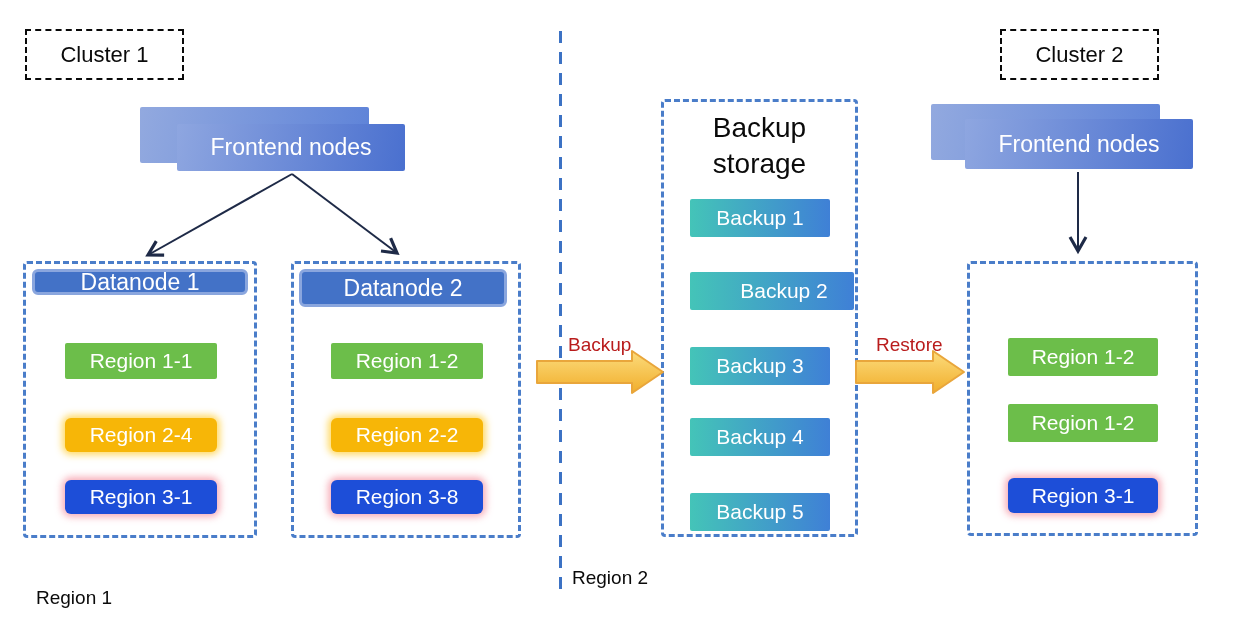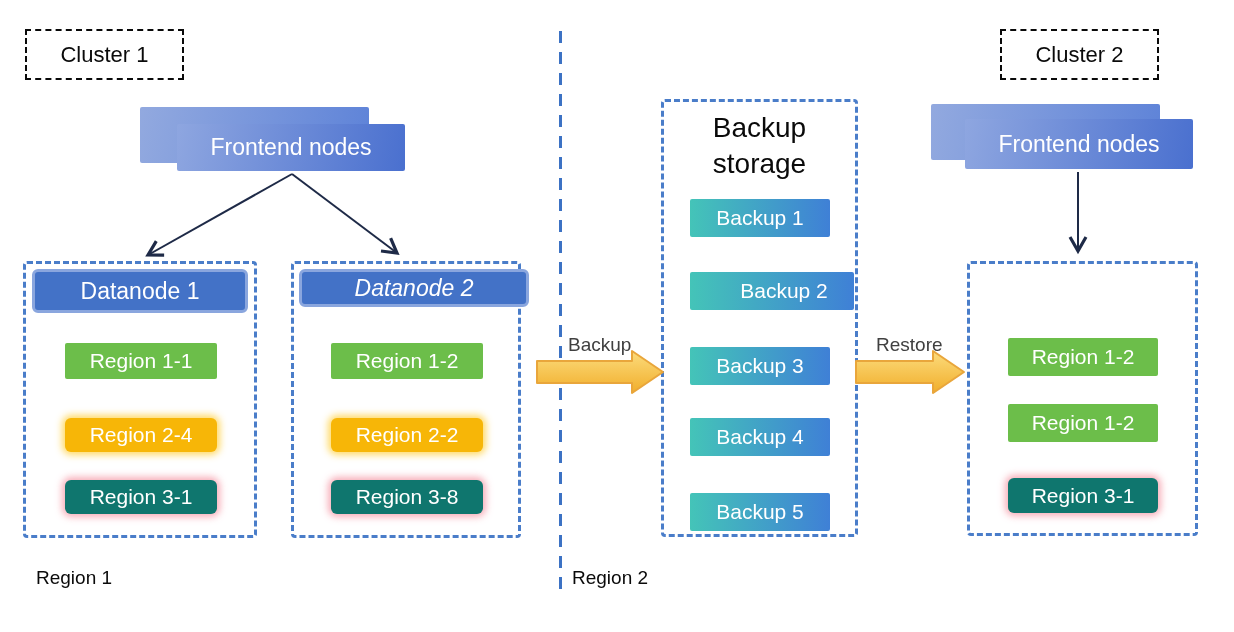--- a/index.html
+++ b/index.html
@@ -43,39 +43,39 @@
     color:#ffffff;font-size:23px;
     box-sizing:border-box;
   }
   .region-box{
     position:absolute;
     display:flex;align-items:center;justify-content:center;
     color:#ffffff;font-size:21px;
   }
   .region-green{background:#6cbe4a;border-radius:2px;}
   .region-yellow{background:#f7b607;border-radius:6px;box-shadow:0 0 7px 3px rgba(255,211,77,0.85);}
-  .region-red{background:#0f766e;border-radius:6px;box-shadow:0 0 7px 3px rgba(245,154,168,0.8);}
+  .region-red{background:#1d4ed8;border-radius:6px;box-shadow:0 0 7px 3px rgba(245,154,168,0.8);}
   
   .bs-title{
     position:absolute;top:8px;left:0;width:100%;
     text-align:center;font-size:28px;line-height:1.3;color:#0a0a0a;
   }
   .backup-box{
     position:absolute;
     background:linear-gradient(90deg,#44c4b8 0%,#3f80d6 100%);
     border-radius:2px;
     display:flex;align-items:center;justify-content:center;
     color:#ffffff;font-size:21px;
   }
   
   #divider{
     left:559px;top:31px;width:3px;height:567px;
     background:repeating-linear-gradient(180deg,#3c72c4 0px,#3c72c4 12px,transparent 12px,transparent 21px);
   }
-  .flow-label{font-size:19px;color:#404040;}
+  .flow-label{font-size:19px;color:#b91c1c;}
   .footer-label{font-size:19px;color:#0a0a0a;}
   svg.overlay{position:absolute;left:0;top:0;pointer-events:none;}
 </style>
 </head>
 <body>
 
 <div id="canvas">
 
   <div id="divider" class="abs"></div>
 
@@ -91,36 +91,36 @@
   <div class="abs fe-front" style="left:177px;top:124px;width:228px;height:47px;">
     <span>Frontend nodes</span>
   </div>
 
   <div class="abs fe-back" style="left:931px;top:104px;width:229px;height:56px;"></div>
   <div class="abs fe-front" style="left:965px;top:119px;width:228px;height:50px;">
     <span>Frontend nodes</span>
   </div>
 
   <div class="abs node-container" style="left:23px;top:261px;width:234px;height:277px;box-sizing:border-box;">
-    <div class="dn-header" style="left:6px;top:5px;width:216px;height:44px;">
+    <div class="dn-header" style="left:6px;top:5px;width:216px;height:26px;">
       <span>Datanode 1</span>
     </div>
     <div class="region-box region-green" style="left:39px;top:79px;width:152px;height:36px;">
       <span>Region 1-1</span>
     </div>
     <div class="region-box region-yellow" style="left:39px;top:154px;width:152px;height:34px;">
       <span>Region 2-4</span>
     </div>
     <div class="region-box region-red" style="left:39px;top:216px;width:152px;height:34px;">
       <span>Region 3-1</span>
     </div>
   </div>
 
   <div class="abs node-container" style="left:291px;top:261px;width:230px;height:277px;box-sizing:border-box;">
-    <div class="dn-header" style="left:5px;top:5px;width:230px;height:38px;font-style:italic;">
+    <div class="dn-header" style="left:5px;top:5px;width:208px;height:38px;">
       <span>Datanode 2</span>
     </div>
     <div class="region-box region-green" style="left:37px;top:79px;width:152px;height:36px;">
       <span>Region 1-2</span>
     </div>
     <div class="region-box region-yellow" style="left:37px;top:154px;width:152px;height:34px;">
       <span>Region 2-2</span>
     </div>
     <div class="region-box region-red" style="left:37px;top:216px;width:152px;height:34px;">
       <span>Region 3-8</span>
@@ -156,21 +156,21 @@
       <span>Region 1-2</span>
     </div>
     <div class="region-box region-red" style="left:38px;top:214px;width:150px;height:35px;">
       <span>Region 3-1</span>
     </div>
   </div>
 
   <div class="abs flow-label" style="left:568px;top:334px;">Backup</div>
   <div class="abs flow-label" style="left:876px;top:334px;">Restore</div>
 
-  <div class="abs footer-label" style="left:36px;top:567px;text-align:right;">Region 1</div>
+  <div class="abs footer-label" style="left:36px;top:587px;text-align:right;">Region 1</div>
   <div class="abs footer-label" style="left:572px;top:567px;">Region 2</div>
 
   <svg class="overlay" width="1234" height="632" viewBox="0 0 1234 632">
     <defs>
       <linearGradient id="goldGrad" x1="0" y1="0" x2="0" y2="1">
         <stop offset="0" stop-color="#fcdc7d"></stop>
         <stop offset="1" stop-color="#f1ae2b"></stop>
       </linearGradient>
       <marker id="ah" markerWidth="12" markerHeight="12" refX="8" refY="5" orient="auto">
         <path d="M1,1 L8,5 L1,9" fill="none" stroke="#1e2a47" stroke-width="1.6"></path>

